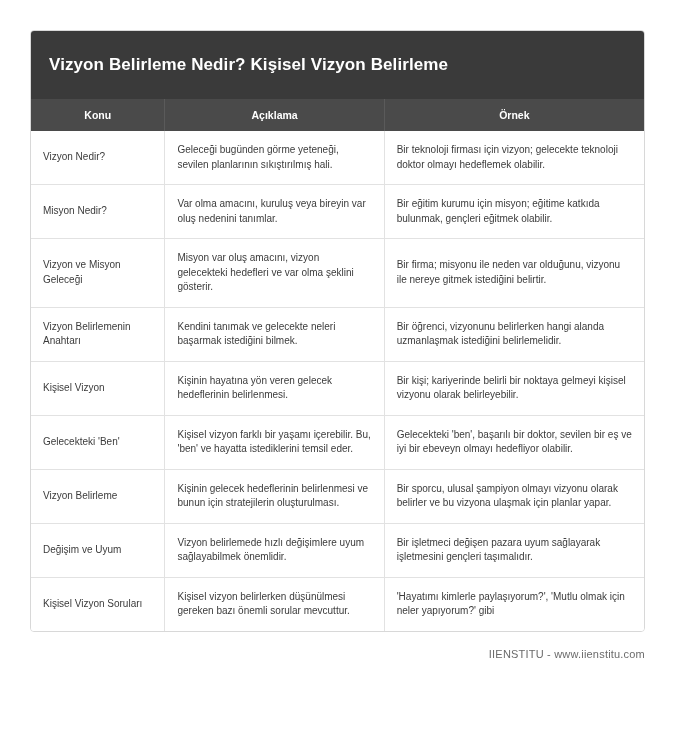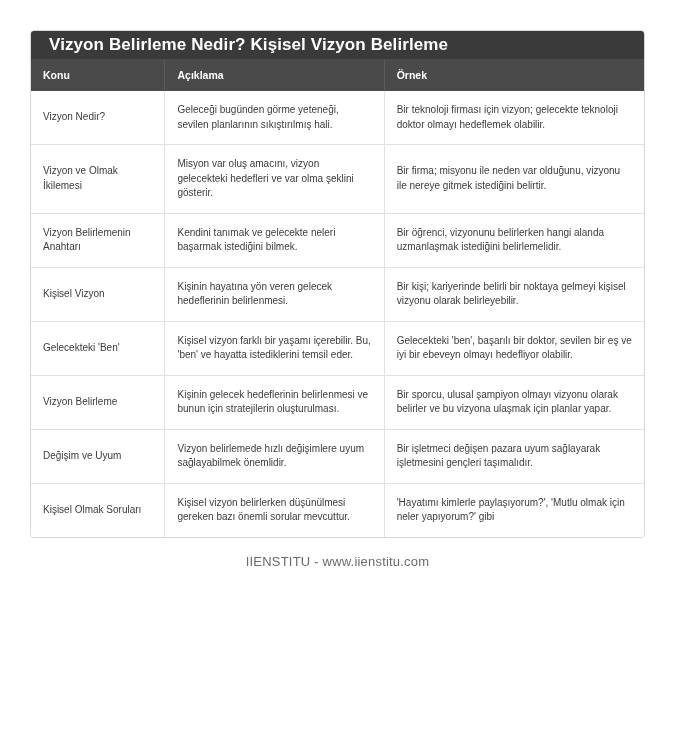--- a/index.html
+++ b/index.html
@@ -24,35 +24,35 @@
   }
   .card {
     border: 1px solid #d8d8d8;
     border-radius: 4px;
     overflow: hidden;
     background: #ffffff;
   }
   .title-bar {
     background: #3a3a3a;
     color: #ffffff;
-    padding: 4px 18px;
+    padding: 24px 18px;
     font-size: 17px;
     font-weight: bold;
     letter-spacing: 0.1px;
   }
   table.vtable {
     width: 100%;
     border-collapse: collapse;
     table-layout: fixed;
     background: #ffffff;
   }
   table.vtable thead th {
     background: #4a4a4a;
     color: #ffffff;
-    text-align: left;
+    text-align: center;
     font-size: 10.5px;
     font-weight: bold;
     padding: 10px 12px;
     border-right: 1px solid #5a5a5a;
   }
   table.vtable thead th:last-child {
     border-right: none;
   }
   table.vtable tbody td {
     font-size: 10px;
@@ -67,22 +67,22 @@
     border-right: none;
   }
   table.vtable tbody tr:last-child td {
     border-bottom: none;
   }
   .col-konu { width: 20.5%; }
   .col-aciklama { width: 36%; }
   .col-ornek { width: 43.5%; }
 
   .footer {
-    text-align: center;
-    font-size: 13px;
+    text-align: right;
+    font-size: 11px;
     color: #6b6b6b;
     padding: 16px 0 0 0;
     letter-spacing: 0.2px;
   }
 </style>
 </head>
 <body>
 
 <div class="page">
 
@@ -98,21 +98,26 @@
           <th class="col-ornek">Örnek</th>
         </tr>
       </thead>
       <tbody>
         <tr>
           <td>Vizyon Nedir?</td>
           <td>Geleceği bugünden görme yeteneği, sevilen planlarının sıkıştırılmış hali.</td>
           <td>Bir teknoloji firması için vizyon; gelecekte teknoloji doktor olmayı hedeflemek olabilir.</td>
         </tr>
         <tr>
-          <td>Vizyon ve Olmak İkilemesi</td>
+          <td>Misyon Nedir?</td>
+          <td>Var olma amacını, kuruluş veya bireyin var oluş nedenini tanımlar.</td>
+          <td>Bir eğitim kurumu için misyon; eğitime katkıda bulunmak, gençleri eğitmek olabilir.</td>
+        </tr>
+        <tr>
+          <td>Vizyon ve Misyon Geleceği</td>
           <td>Misyon var oluş amacını, vizyon gelecekteki hedefleri ve var olma şeklini gösterir.</td>
           <td>Bir firma; misyonu ile neden var olduğunu, vizyonu ile nereye gitmek istediğini belirtir.</td>
         </tr>
         <tr>
           <td>Vizyon Belirlemenin Anahtarı</td>
           <td>Kendini tanımak ve gelecekte neleri başarmak istediğini bilmek.</td>
           <td>Bir öğrenci, vizyonunu belirlerken hangi alanda uzmanlaşmak istediğini belirlemelidir.</td>
         </tr>
         <tr>
           <td>Kişisel Vizyon</td>
@@ -128,21 +133,21 @@
           <td>Vizyon Belirleme</td>
           <td>Kişinin gelecek hedeflerinin belirlenmesi ve bunun için stratejilerin oluşturulması.</td>
           <td>Bir sporcu, ulusal şampiyon olmayı vizyonu olarak belirler ve bu vizyona ulaşmak için planlar yapar.</td>
         </tr>
         <tr>
           <td>Değişim ve Uyum</td>
           <td>Vizyon belirlemede hızlı değişimlere uyum sağlayabilmek önemlidir.</td>
           <td>Bir işletmeci değişen pazara uyum sağlayarak işletmesini gençleri taşımalıdır.</td>
         </tr>
         <tr>
-          <td>Kişisel Olmak Soruları</td>
+          <td>Kişisel Vizyon Soruları</td>
           <td>Kişisel vizyon belirlerken düşünülmesi gereken bazı önemli sorular mevcuttur.</td>
           <td>'Hayatımı kimlerle paylaşıyorum?', 'Mutlu olmak için neler yapıyorum?' gibi</td>
         </tr>
       </tbody>
     </table>
 
   </div>
 
   <div class="footer">IIENSTITU - www.iienstitu.com</div>
 

